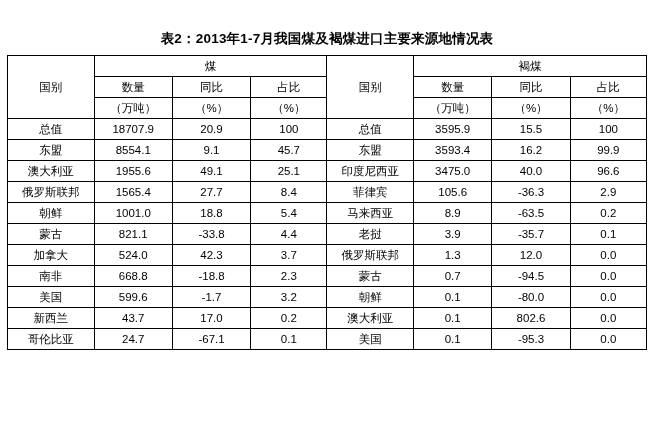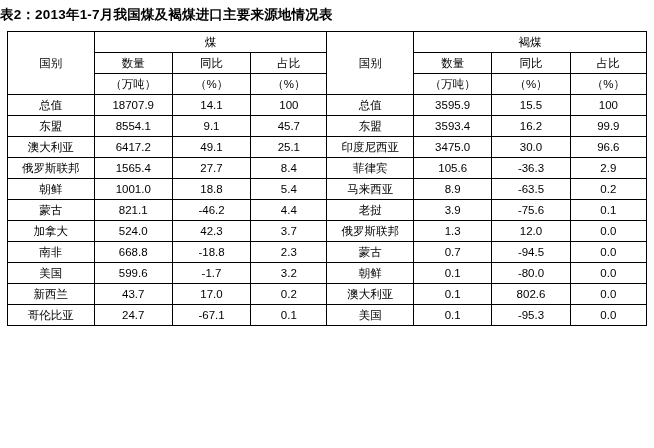--- a/index.html
+++ b/index.html
@@ -14,26 +14,27 @@
     color: #000000;
     overflow: hidden;
   }
   #page {
     width: 654px;
     height: 448px;
     position: relative;
     box-sizing: border-box;
   }
   .title {
-    text-align: left;
+    text-align: center;
     font-size: 13.5px;
     font-weight: bold;
     padding: 6px 0 7px 0;
     letter-spacing: 0.2px;
     white-space: nowrap;
+    margin-top: 24px;
   }
   table.main {
     border-collapse: collapse;
     width: 640px;
     margin: 0 auto;
     table-layout: fixed;
   }
   table.main td, table.main th {
     border: 1px solid #000000;
     font-size: 11.5px;
@@ -108,45 +109,45 @@
         <td class="unit">（%）</td>
         <td class="unit">（万吨）</td>
         <td class="unit">（%）</td>
         <td class="unit">（%）</td>
       </tr>
     </thead>
     <tbody id="tbody">
         <tr class="bold-row">
           <td class="country">总值</td>
           <td class="">18707.9</td>
-          <td class="">14.1</td>
+          <td class="">20.9</td>
           <td class="">100</td>
           <td class="country">总值</td>
           <td class="">3595.9</td>
           <td class="">15.5</td>
           <td class="">100</td>
         </tr>
         <tr>
           <td class="country">东盟</td>
           <td class="">8554.1</td>
           <td class="">9.1</td>
           <td class="">45.7</td>
           <td class="country">东盟</td>
           <td class="">3593.4</td>
           <td class="">16.2</td>
           <td class="">99.9</td>
         </tr>
         <tr>
           <td class="country tall">澳大利亚</td>
-          <td class="tall">6417.2</td>
+          <td class="tall">1955.6</td>
           <td class="tall">49.1</td>
           <td class="tall">25.1</td>
           <td class="country tall">印度尼西亚</td>
           <td class="tall">3475.0</td>
-          <td class="tall">30.0</td>
+          <td class="tall">40.0</td>
           <td class="tall">96.6</td>
         </tr>
         <tr>
           <td class="country tall">俄罗斯联邦</td>
           <td class="tall">1565.4</td>
           <td class="tall">27.7</td>
           <td class="tall">8.4</td>
           <td class="country tall">菲律宾</td>
           <td class="tall">105.6</td>
           <td class="tall">-36.3</td>
@@ -158,25 +159,25 @@
           <td class="">18.8</td>
           <td class="">5.4</td>
           <td class="country">马来西亚</td>
           <td class="">8.9</td>
           <td class="">-63.5</td>
           <td class="">0.2</td>
         </tr>
         <tr>
           <td class="country">蒙古</td>
           <td class="">821.1</td>
-          <td class="">-46.2</td>
+          <td class="">-33.8</td>
           <td class="">4.4</td>
           <td class="country">老挝</td>
           <td class="">3.9</td>
-          <td class="">-75.6</td>
+          <td class="">-35.7</td>
           <td class="">0.1</td>
         </tr>
         <tr>
           <td class="country tall">加拿大</td>
           <td class="tall">524.0</td>
           <td class="tall">42.3</td>
           <td class="tall">3.7</td>
           <td class="country tall">俄罗斯联邦</td>
           <td class="tall">1.3</td>
           <td class="tall">12.0</td>

